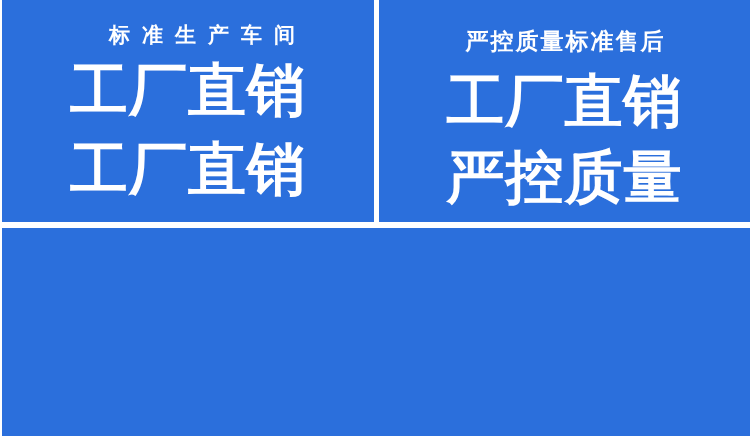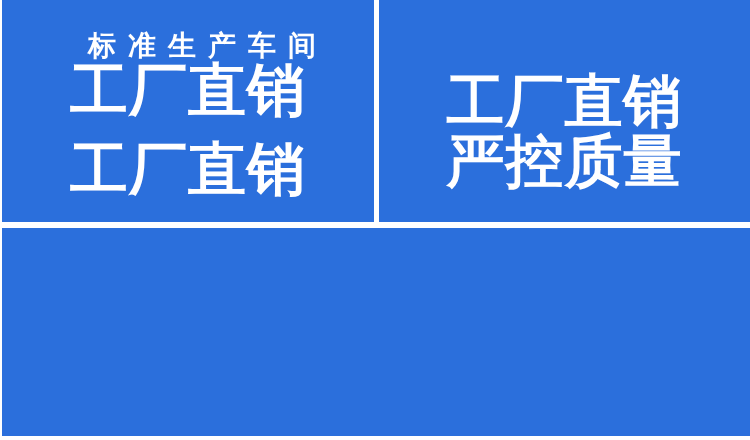--- a/index.html
+++ b/index.html
@@ -53,43 +53,43 @@
     left: 0;
     right: 0;
   }
 
   
   .eyebrow {
     font-size: 21px;
     font-weight: 700;
   }
   #left-eyebrow {
-    top: 32px;
+    top: 24px;
     letter-spacing: 12px;
     text-indent: 12px;
-    font-size: 28px;
+    font-size: 21px;
     padding-left: 28px;
   }
   #right-eyebrow {
     top: 30px;
     letter-spacing: 2px;
     text-indent: 2px;
     font-size: 23px;
   }
 
   
   .headline {
     font-size: 58px;
     font-weight: 700;
     letter-spacing: 1px;
   }
   #left-line1 { top: 61px; }
   #left-line2 { top: 140px; }
   #right-line1 { top: 72px; }
-  #right-line2 { top: 132px; }
+  #right-line2 { top: 148px; }
 
   
   .edge {
     position: absolute;
     background: #ffffff;
   }
   #edge-left   { left: 0;   top: 0;    width: 2px;  height: 440px; }
   #edge-bottom { left: 0;   bottom: 0; width: 750px; height: 4px;  }
 </style>
 </head>
@@ -99,20 +99,21 @@
 
   <div class="edge" id="edge-left"></div>
 
   <div class="panel" id="panel-left">
     <div class="txt eyebrow" id="left-eyebrow">标准生产车间</div>
     <div class="txt headline" id="left-line1">工厂直销</div>
     <div class="txt headline" id="left-line2">工厂直销</div>
   </div>
 
   <div class="panel" id="panel-right">
+    <div class="txt eyebrow" id="right-eyebrow">严控质量标准售后</div>
     <div class="txt headline" id="right-line1">工厂直销</div>
     <div class="txt headline" id="right-line2">严控质量</div>
   </div>
 
   <div class="panel" id="panel-bottom">
     
     
 
     
     

